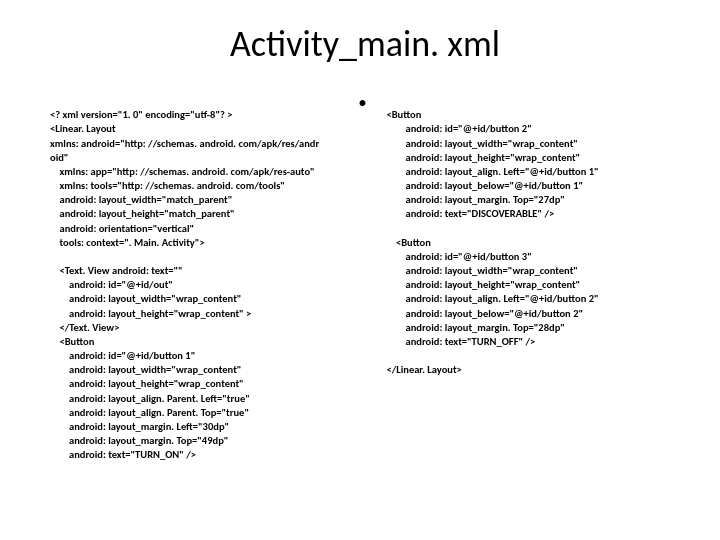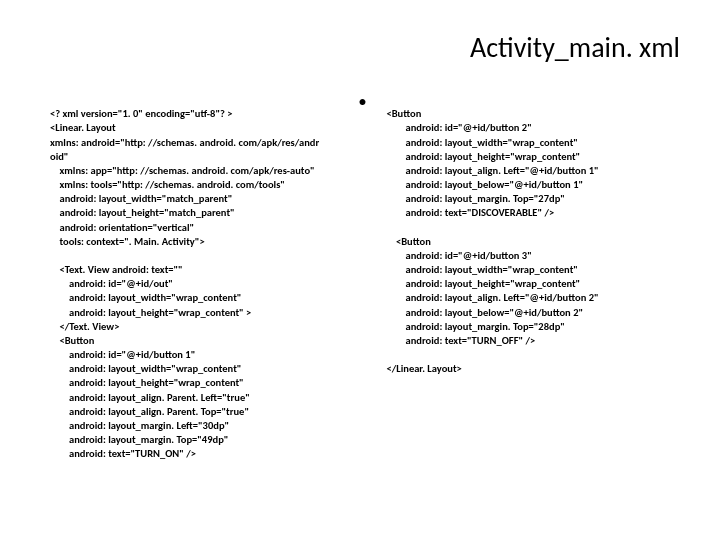--- a/index.html
+++ b/index.html
@@ -12,24 +12,24 @@
     overflow: hidden;
   }
   .slide {
     width: 720px;
     height: 540px;
     position: relative;
     box-sizing: border-box;
     padding: 20px 40px 30px 50px;
   }
   .title {
-    font-size: 28px;
+    font-size: 36px;
     font-weight: 400;
-    text-align: right;
-    margin: 10px 0 28px 0;
+    text-align: center;
+    margin: 2px 0 28px 0;
     letter-spacing: 0;
   }
   .cols {
     display: flex;
     gap: 24px;
   }
   .col-left {
     flex: 1 1 50%;
     font-size: 10.5px;
     font-weight: 700;

